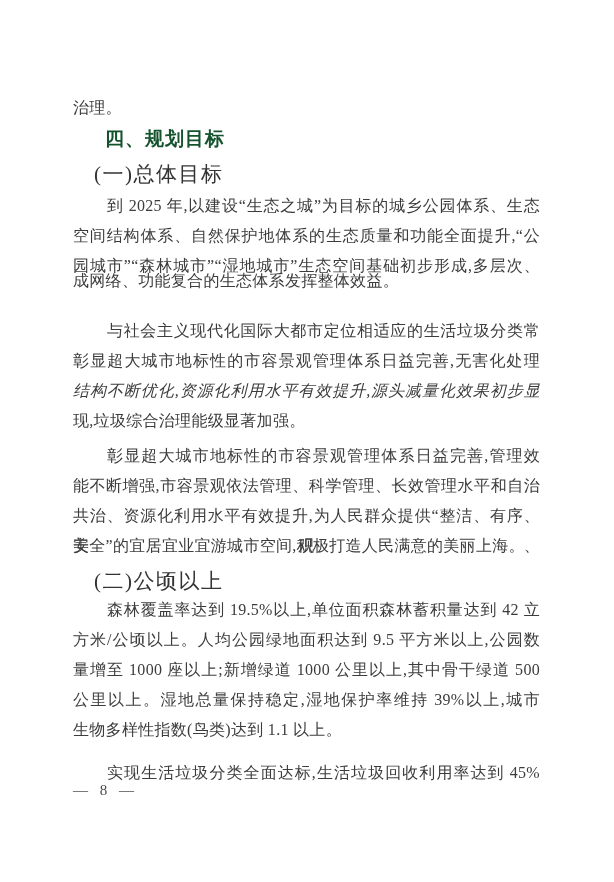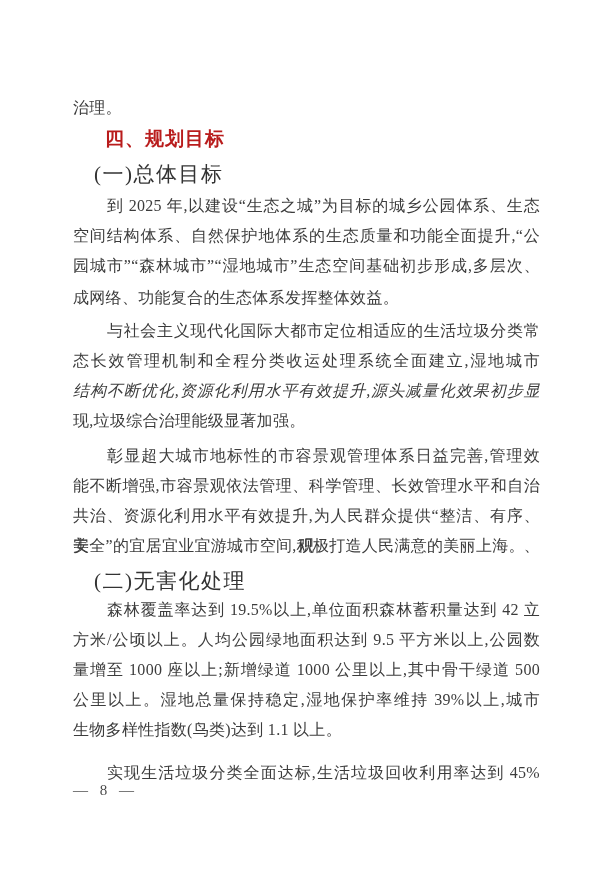--- a/index.html
+++ b/index.html
@@ -21,21 +21,21 @@
     -moz-text-align-last:justify;
     text-justify:inter-character;
     letter-spacing:0.3px;
   }
   .nojust{text-align-last:left;-moz-text-align-last:left;}
   .indent{text-indent:34px;}
   .h1{
     font-family:"Liberation Sans","DejaVu Sans",sans-serif;
     font-weight:700;
     font-size:19px;
-    color:#b91c1c;
+    color:#14532d;
     text-indent:32px;
     letter-spacing:1px;
   }
   .h2{
     font-size:21px;
     color:#333333;
     text-indent:21px;
     letter-spacing:1.5px;
   }
   .footer{
@@ -69,30 +69,30 @@
 
 <div class="page">
 
   <div id="text-layer">
       <div class="t-line nojust" style="top: 93px;">治理。</div>
       <div class="t-line nojust h1" style="top: 124px;">四、规划目标</div>
       <div class="t-line nojust h2" style="top: 159px;">(一)总体目标</div>
       <div class="t-line indent" style="top: 191px;">到 2025 年,以建设“生态之城”为目标的城乡公园体系、生态</div>
       <div class="t-line" style="top: 221px;">空间结构体系、自然保护地体系的生态质量和功能全面提升,“公</div>
       <div class="t-line" style="top: 251px;">园城市”“森林城市”“湿地城市”生态空间基础初步形成,多层次、</div>
-      <div class="t-line nojust" style="top: 283px;">成网络、功能复合的生态体系发挥整体效益。</div>
+      <div class="t-line nojust" style="top: 266px;">成网络、功能复合的生态体系发挥整体效益。</div>
       <div class="t-line indent" style="top: 316px;">与社会主义现代化国际大都市定位相适应的生活垃圾分类常</div>
-      <div class="t-line" style="top: 346px;">态长效管理机制和全程分类收运处理系统全面建立,湿地城市</div>
+      <div class="t-line" style="top: 346px;">彰显超大城市地标性的市容景观管理体系日益完善,无害化处理</div>
       <div class="t-line" style="top: 376px; font-style: italic;">结构不断优化,资源化利用水平有效提升,源头减量化效果初步显</div>
       <div class="t-line nojust" style="top: 406px;">现,垃圾综合治理能级显著加强。</div>
       <div class="t-line indent" style="top: 441px;">彰显超大城市地标性的市容景观管理体系日益完善,管理效</div>
       <div class="t-line" style="top: 471px;">能不断增强,市容景观依法管理、科学管理、长效管理水平和自治</div>
       <div class="t-line" style="top: 501px;">共治、资源化利用水平有效提升,为人民群众提供“整洁、有序、美观、</div>
       <div class="t-line nojust" style="top: 531px;">安全”的宜居宜业宜游城市空间,积极打造人民满意的美丽上海。</div>
-      <div class="t-line nojust h2" style="top: 566px;">(二)无害化处理</div>
+      <div class="t-line nojust h2" style="top: 566px;">(二)公顷以上</div>
       <div class="t-line indent" style="top: 595px;">森林覆盖率达到 19.5%以上,单位面积森林蓄积量达到 42 立</div>
       <div class="t-line" style="top: 625px;">方米/公顷以上。人均公园绿地面积达到 9.5 平方米以上,公园数</div>
       <div class="t-line" style="top: 655px;">量增至 1000 座以上;新增绿道 1000 公里以上,其中骨干绿道 500</div>
       <div class="t-line" style="top: 685px;">公里以上。湿地总量保持稳定,湿地保护率维持 39%以上,城市</div>
       <div class="t-line nojust" style="top: 715px;">生物多样性指数(鸟类)达到 1.1 以上。</div>
       <div class="t-line indent" style="top: 750px; margin-top: 8px;">实现生活垃圾分类全面达标,生活垃圾回收利用率达到 45%</div>
     </div>
 
   <div class="footer">— 8 —</div>
 

